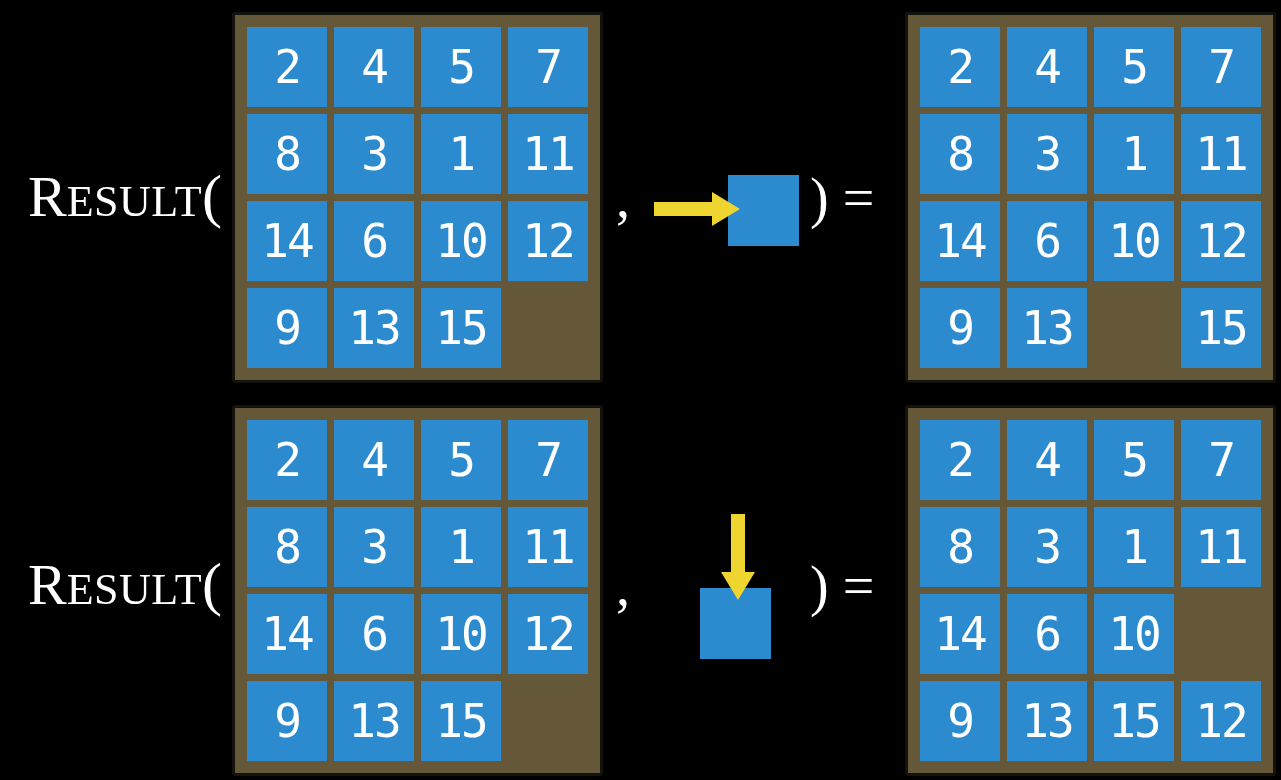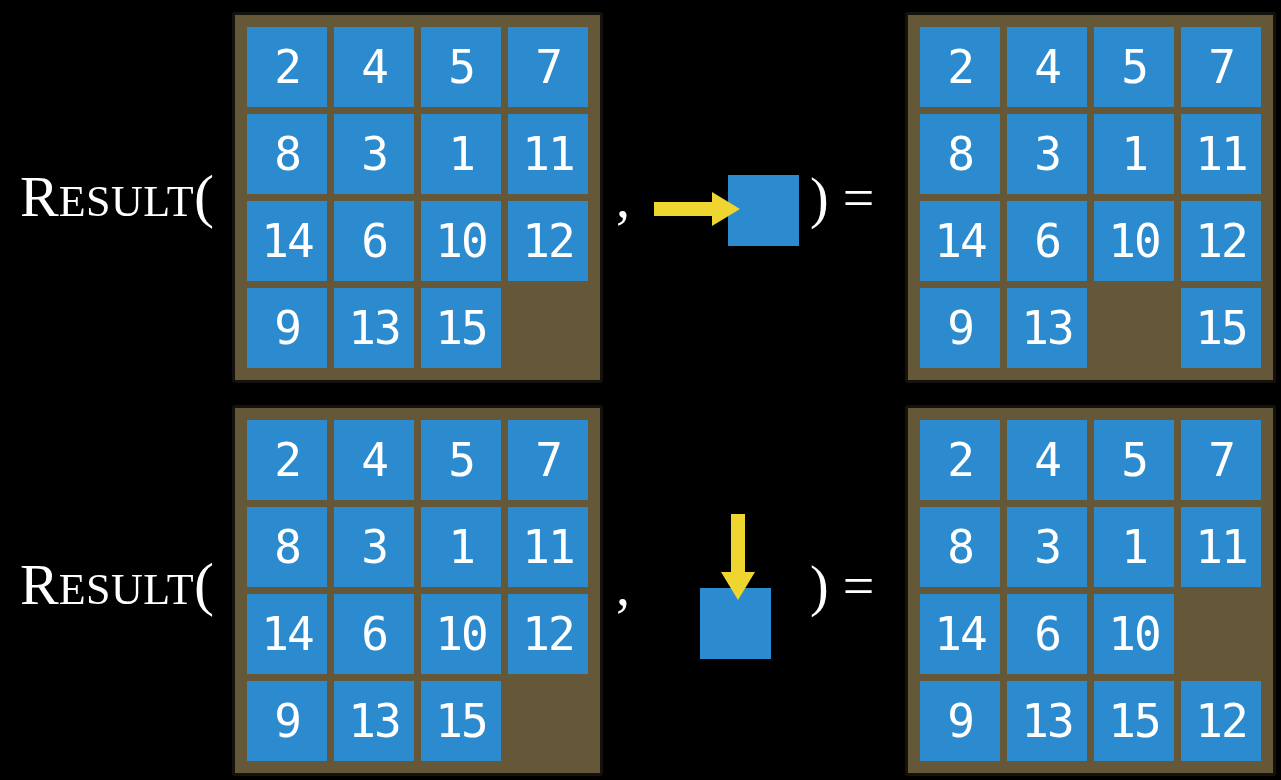--- a/index.html
+++ b/index.html
@@ -15,21 +15,21 @@
   body {
     width: 1281px; height: 780px;
     position: relative; overflow: hidden;
     font-family: "Liberation Serif", serif;
     color: var(--text-white);
   }
   .abs { position: absolute; }
 
   
   .func-label {
-    left: 20px;
+    left: 28px;
     line-height: 64px;
     white-space: nowrap;
     color: var(--text-white);
   }
   .func-label .cap   { font-size: 58px; }
   .func-label .sc    { font-size: 44px; letter-spacing: 0.5px; }
   .func-label .paren { font-size: 60px; }
   .l1 { top: 164px; }
   .l2 { top: 552px; }
 

